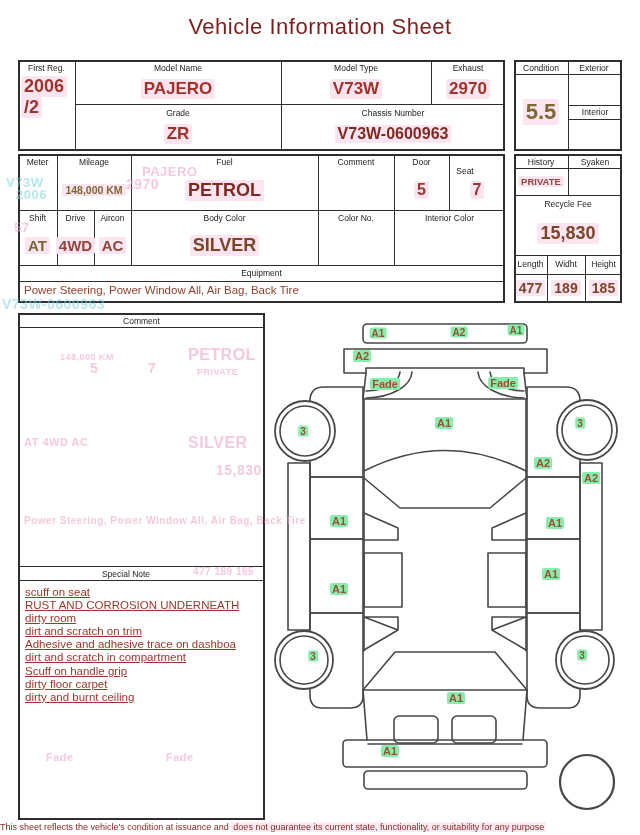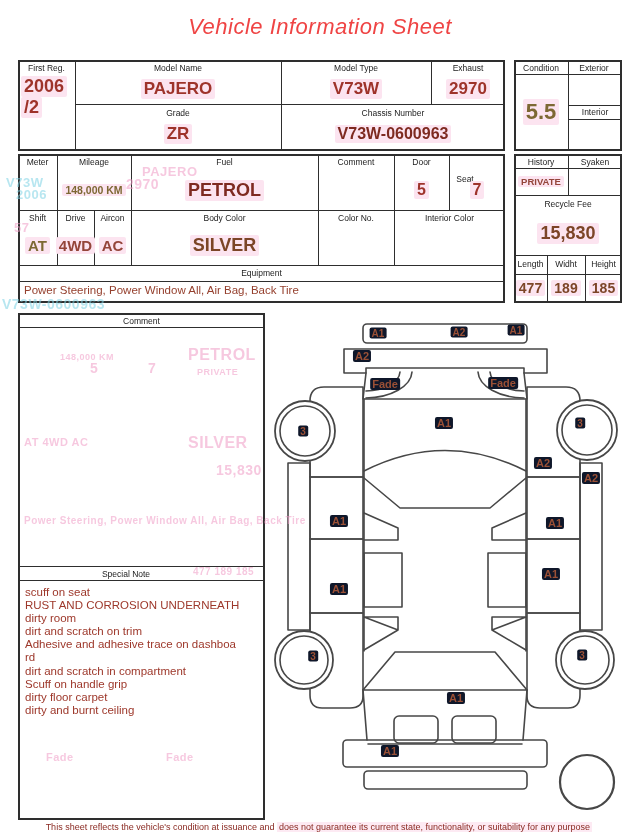--- a/index.html
+++ b/index.html
@@ -2,21 +2,21 @@
 <html><head>
 <meta charset="utf-8">
 <style>
   html,body { margin:0; padding:0; background:#fff; }
   .page {
     position:relative; width:640px; height:835px; background:#ffffff;
     font-family:"Liberation Sans", sans-serif; overflow:hidden;
   }
   .title {
     position:absolute; left:0; top:14px; width:640px; text-align:center;
-    font-size:22px; letter-spacing:0.5px; color:#ef4444; font-weight:500;font-style:italic;
+    font-size:22px; letter-spacing:0.5px; color:#7f1d1d; font-weight:500;
   }
   .box { position:absolute; border:2px solid #2e2e2e; box-sizing:border-box; background:transparent; }
   .vl { position:absolute; width:1px; background:#2e2e2e; }
   .hl { position:absolute; height:1px; background:#2e2e2e; }
   .lbl {
     position:absolute; font-size:8.5px; color:#1c1c1c; text-align:center;
     white-space:nowrap; line-height:11px;
   }
   .val {
     position:absolute; display:flex; align-items:center; justify-content:center;
@@ -33,34 +33,34 @@
     position:absolute; text-align:center; font-size:8.5px; color:#1c1c1c; white-space:nowrap;
   }
   .equip {
     position:absolute; left:24px; top:284px; width:476px; font-size:11.5px;
     color:#95402e; text-align:left;
   }
   .notes {
     position:absolute; left:25px; top:586px; width:236px;
     font-size:11.5px; line-height:13.1px; color:#9d372a;
   }
-  .note-line { white-space:nowrap; }
+  .note-line { white-space:nowrap;text-decoration:underline; }
   .footer {
-    position:absolute; left:0; top:822px; width:592px; text-align:right;
+    position:absolute; left:0; top:822px; width:640px; text-align:left;
     font-size:9px; color:#8a2a22;
   }
   .footer span { background:#fdeaf3; padding:0 2px; }
   .ghost {
     position:absolute; font-weight:700; opacity:0.55; white-space:nowrap;
     letter-spacing:0.5px; z-index:5; pointer-events:none;
   }
   .gpink { color:#f09cc6; }
   .gcyan { color:#7ed2e4; }
   .dlab {
-    position:absolute; transform:translate(-50%,-50%); background:#0f172a;
+    position:absolute; transform:translate(-50%,-50%); background:#86efac;
     color:#9a5036; padding:0 2px; border-radius:2px; font-weight:600;
     white-space:nowrap; z-index:4;
   }
   svg.diagram { position:absolute; left:268px; top:310px; z-index:1; }
   svg.diagram * { vector-effect:non-scaling-stroke; }
 </style>
 </head>
 <body>
 
 <div class="page">
@@ -121,21 +121,21 @@
   <div class="vl" style="left:131px;top:154px;height:111px"></div>
   <div class="vl" style="left:318px;top:154px;height:111px"></div>
   <div class="vl" style="left:394px;top:154px;height:111px"></div>
   <div class="vl" style="left:449px;top:154px;height:56px"></div>
 
   <div class="lbl" style="left:18px;top:157px;width:39px">Meter</div>
   <div class="lbl" style="left:57px;top:157px;width:74px">Mileage</div>
   <div class="lbl" style="left:131px;top:157px;width:187px">Fuel</div>
   <div class="lbl" style="left:318px;top:157px;width:76px">Comment</div>
   <div class="lbl" style="left:394px;top:157px;width:55px">Door</div>
-  <div class="lbl" style="left:449px;top:174px;width:32px">Seat</div>
+  <div class="lbl" style="left:449px;top:166px;width:32px">Seat</div>
 
   <div class="val c-olive" style="left:57px;top:172px;width:74px;height:36px;font-size:10.5px;font-weight:700">
       <span>148,000 KM</span>
     </div>
   <div class="val c-maroon" style="left:131px;top:172px;width:187px;height:36px;font-size:18px">
       <span>PETROL</span>
     </div>
   <div class="val c-red" style="left:394px;top:172px;width:55px;height:36px;font-size:16px">
       <span>5</span>
     </div>
@@ -204,21 +204,20 @@
   <div class="hl" style="left:18px;top:566px;width:247px"></div>
   <div class="hl" style="left:18px;top:580px;width:247px"></div>
   <div class="sec-hd" style="left:18px;top:316px;width:247px">Comment</div>
   <div class="sec-hd" style="left:18px;top:569px;width:216px">Special Note</div>
   <div class="notes" id="note-lines">
       <div class="note-line">scuff on seat</div>
       <div class="note-line">RUST AND CORROSION UNDERNEATH</div>
       <div class="note-line">dirty room</div>
       <div class="note-line">dirt and scratch on trim</div>
       <div class="note-line">Adhesive and adhesive trace on dashboa</div>
-      <div class="note-line">rd</div>
       <div class="note-line">dirt and scratch in compartment</div>
       <div class="note-line">Scuff on handle grip</div>
       <div class="note-line">dirty floor carpet</div>
       <div class="note-line">dirty and burnt ceiling</div>
     </div>
 
   <svg class="diagram" width="372" height="510" viewBox="268 310 372 510" fill="none" stroke="#474747" stroke-width="1.6" stroke-linejoin="round" stroke-linecap="round">
 
     <rect x="288" y="463" width="22" height="167"></rect>
     <path d="M310,477 V401 Q310,387 324,387 H363 V477 Z"></path>

